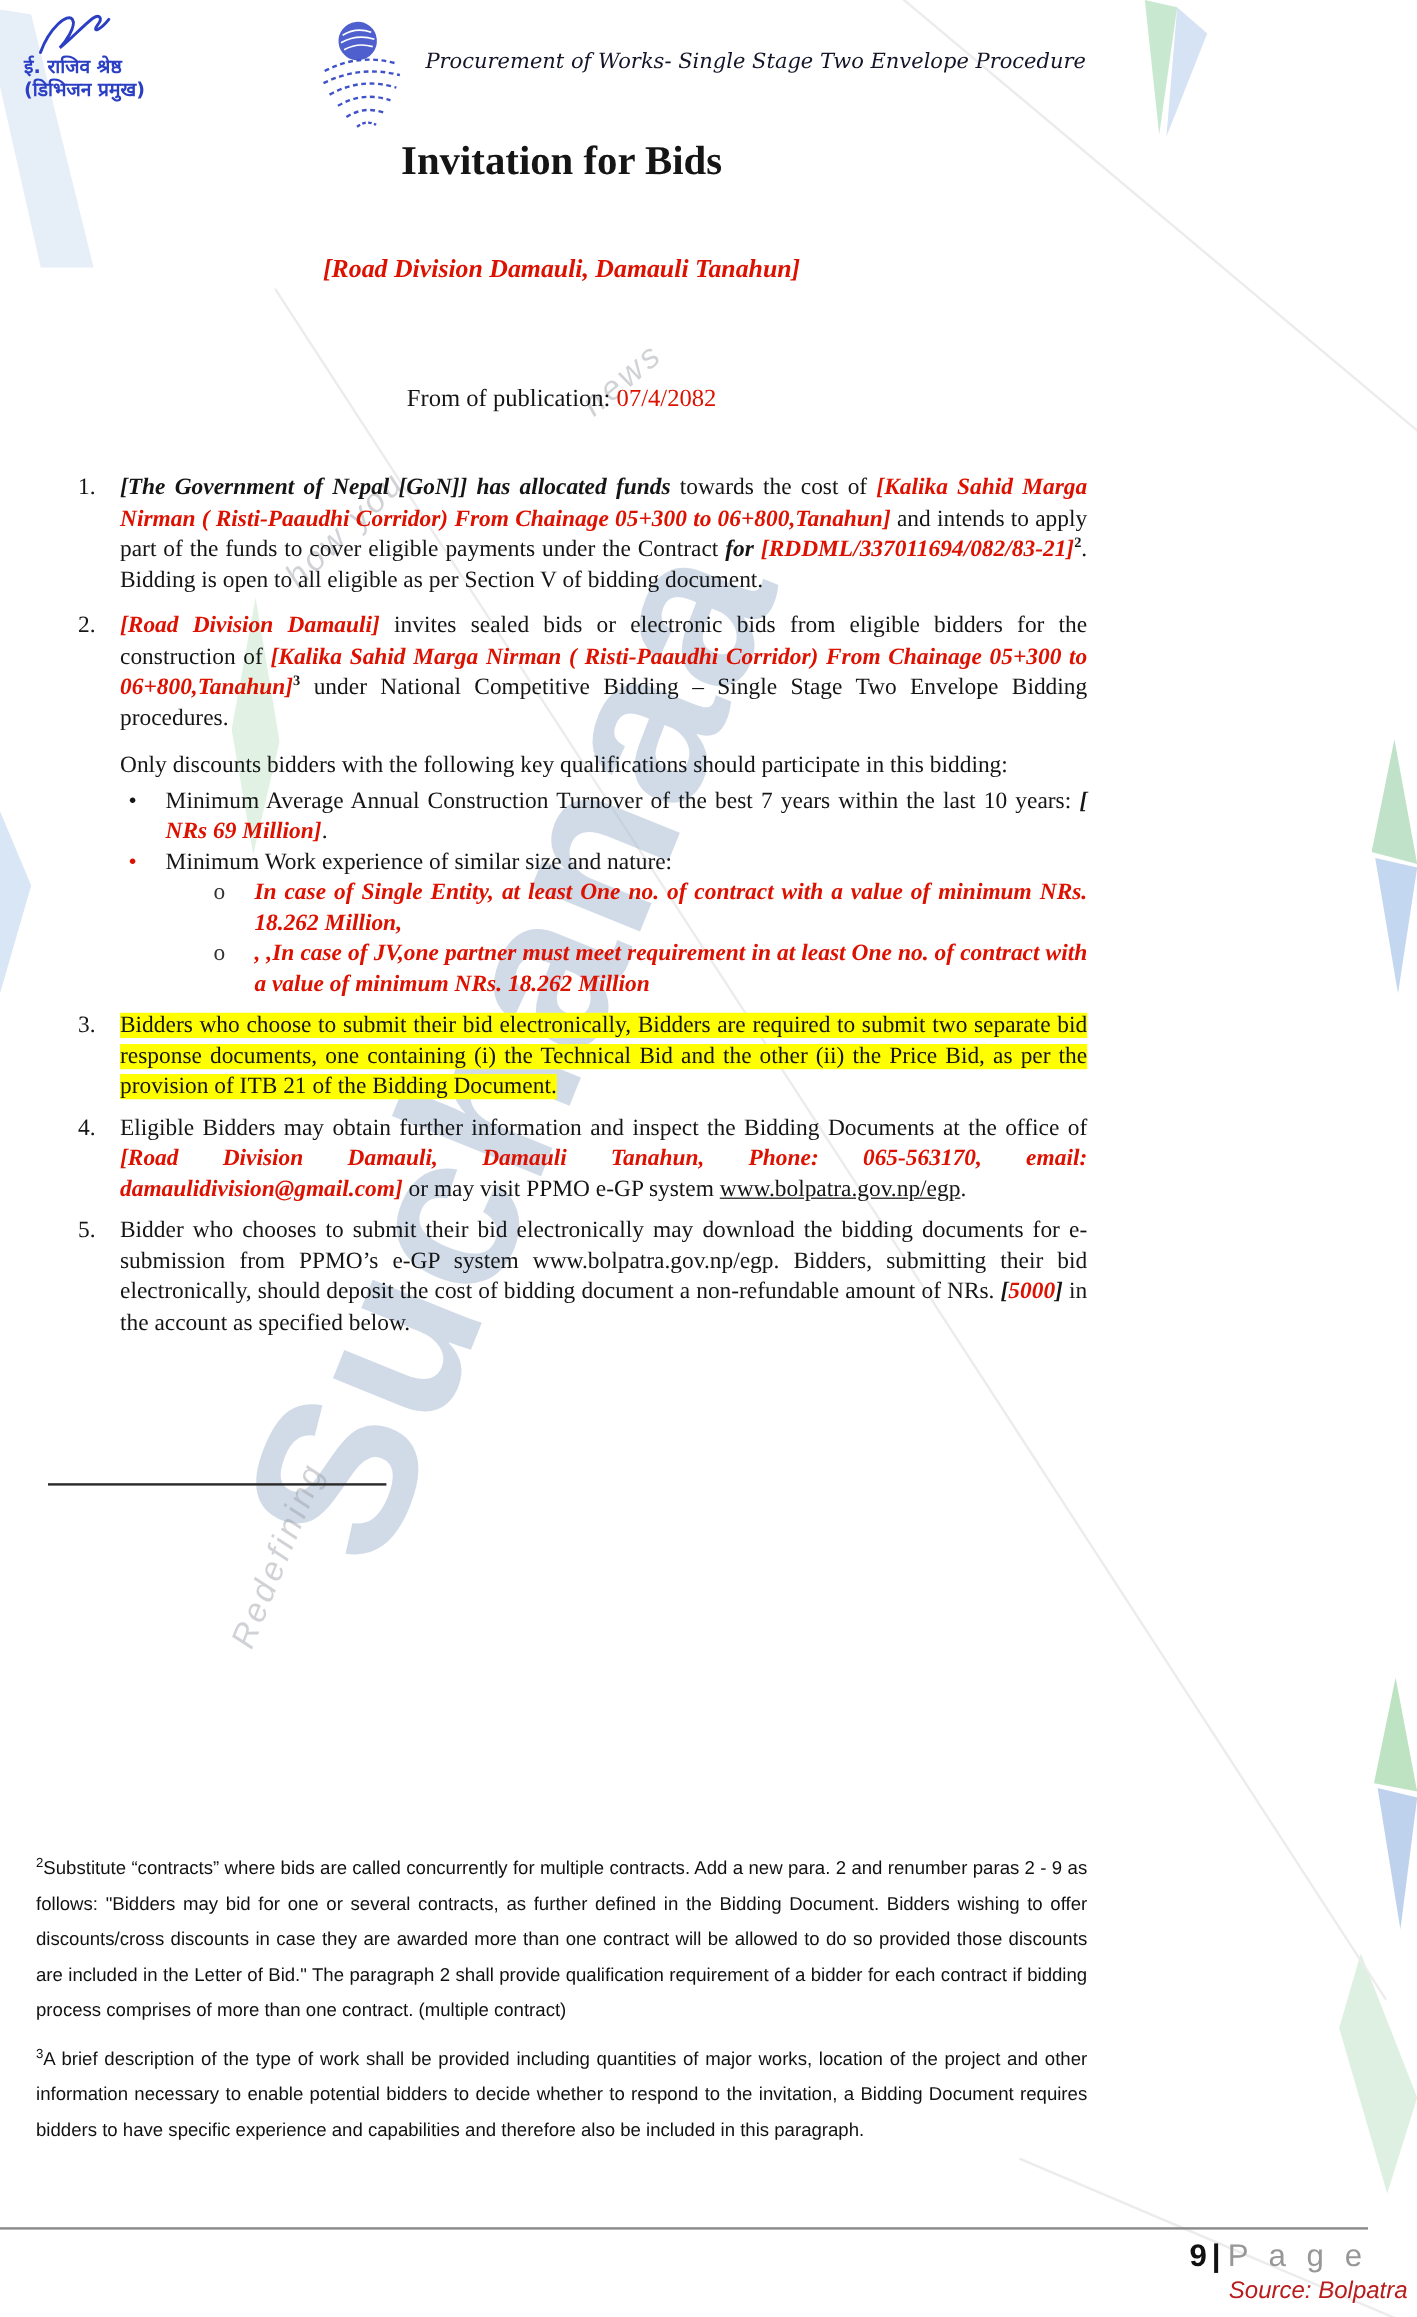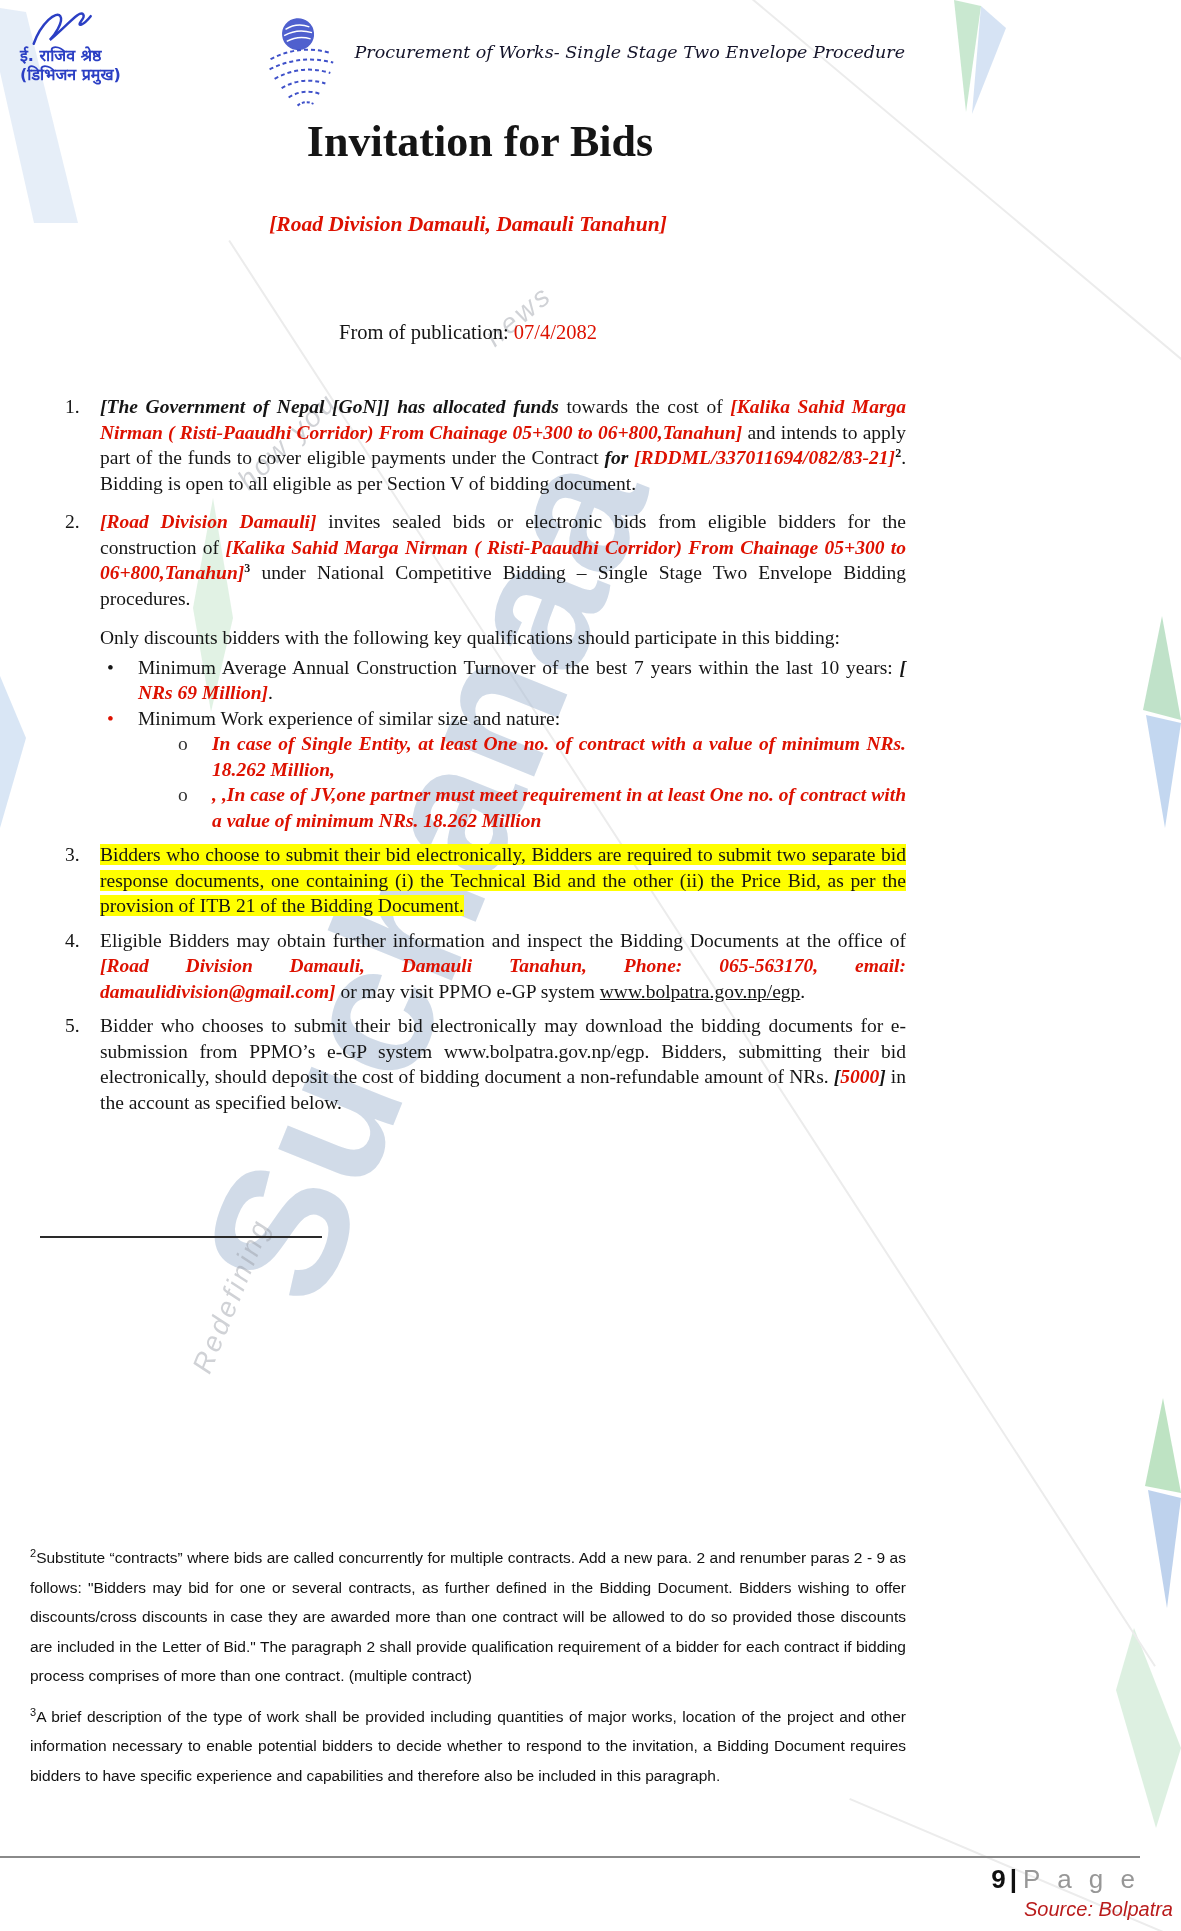--- a/index.html
+++ b/index.html
@@ -21,21 +21,21 @@
   
   .hdr{position:absolute;z-index:2;}
   .sig-svg{left:28px;top:6px;width:76px;height:46px;}
   .sig-name{left:20px;top:46px;font-family:"DejaVu Sans",sans-serif;font-weight:bold;
             font-size:16px;color:#2b3fc4;line-height:19px;}
   .stamp{left:258px;top:14px;width:86px;height:96px;transform:rotate(-6deg);opacity:.9;}
   .hdr-tagline{right:276px;top:42px;font-family:"DejaVu Serif",serif;font-style:italic;
                font-size:17.5px;color:#14142a;}
   
   .ctr{position:absolute;left:0;width:936px;text-align:center;z-index:2;}
-  .doc-title{top:116px;font-size:44px;font-weight:bold;padding-left:12px;}
+  .doc-title{top:116px;font-size:34px;font-weight:bold;}
   .gov-line{top:176px;font-size:21.5px;font-weight:bold;font-style:italic;}
   .office-line{top:212px;font-size:21.5px;font-weight:bold;font-style:italic;color:#dd1100;}
   .bidno-line{top:283px;font-size:20.5px;}
   .date-line{top:321px;font-size:20.5px;}
   .red{color:#dd1100;}
   
   .doc-body{position:absolute;left:100px;top:394px;width:806px;z-index:2;
             font-size:19.5px;line-height:25.5px;}
   .item{position:relative;text-align:justify;}
   .num{position:absolute;left:-35px;top:0;}

